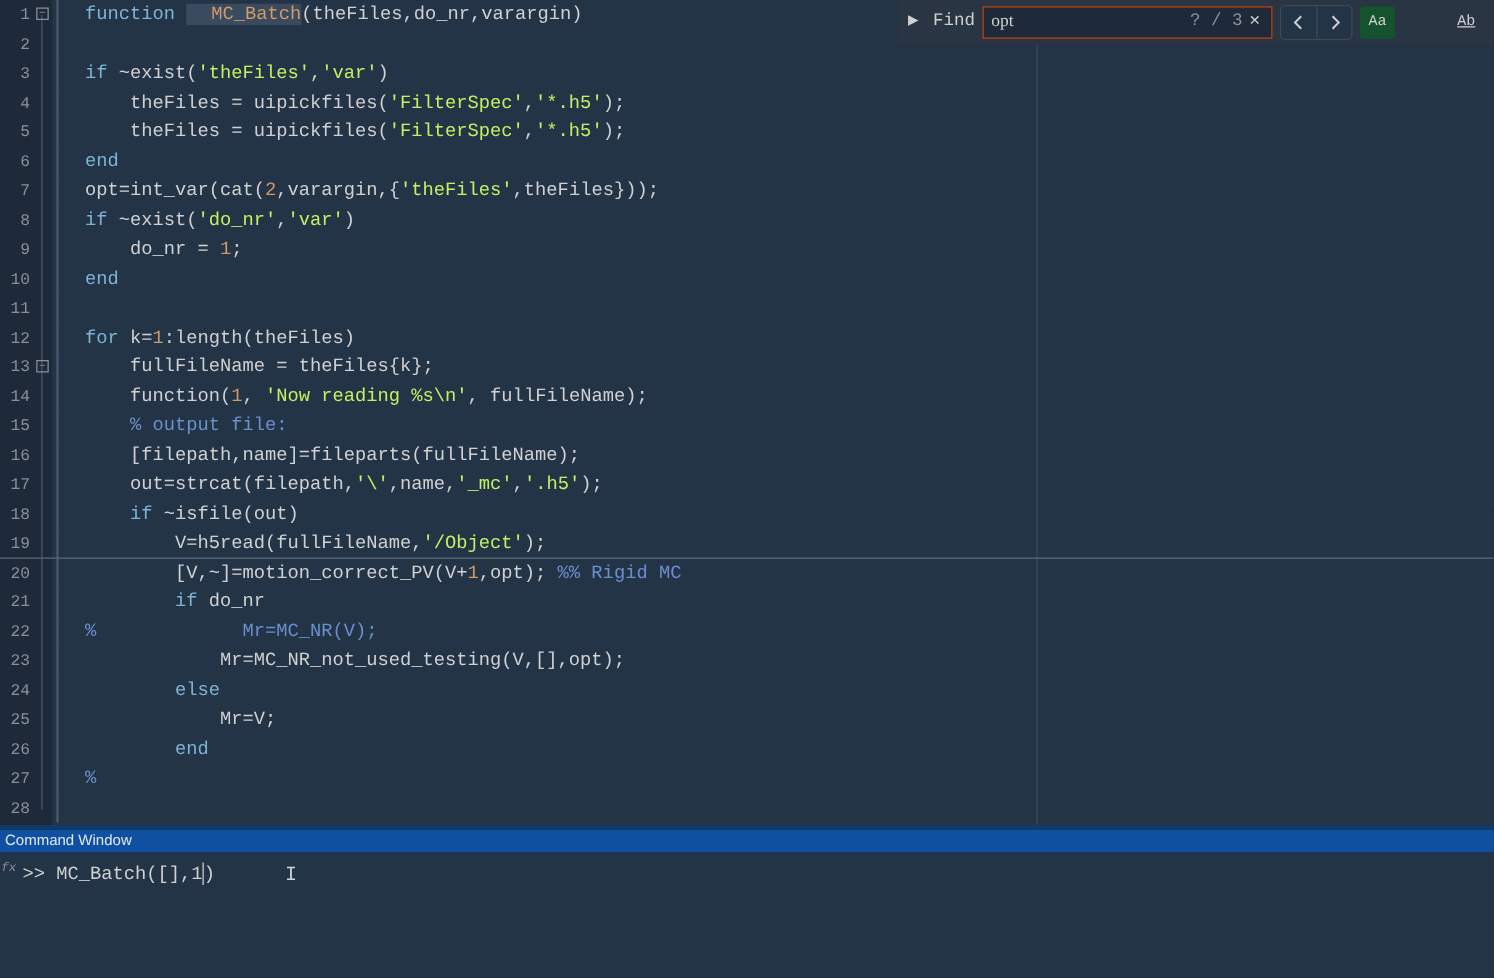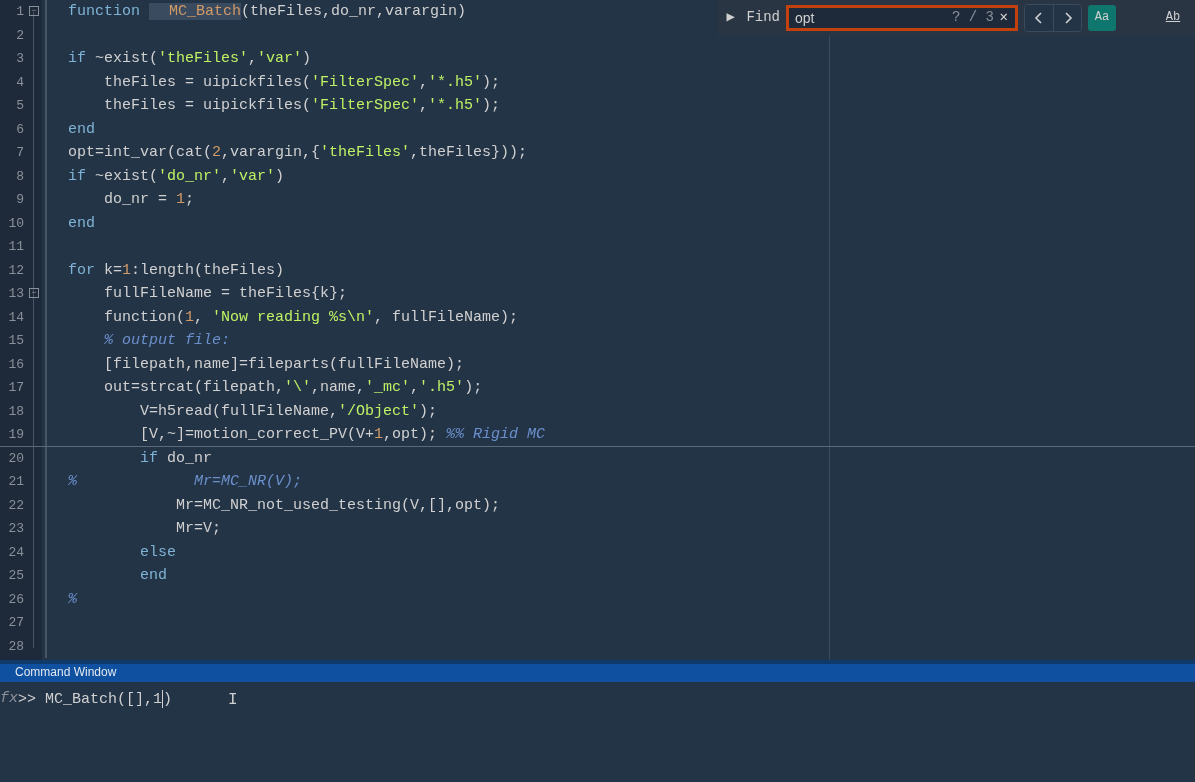--- a/index.html
+++ b/index.html
@@ -11,42 +11,42 @@
   .fold-box { position:absolute; width:10px; height:10px; border:1px solid #8a9099; font-size:9px; line-height:8px; text-align:center; color:#8a9099; left:1px; cursor:pointer; }
   .fold-line { position:absolute; left:5px; width:1px; background:#4a5568; }
   .rulecol { position:absolute; left:42px; top:0; width:8px; height:660px; background:#243447; }
   .rule-seg { position:absolute; left:3px; width:2px; background:#4a5568; }
   .code { position:absolute; left:56px; top:0; right:0; height:660px; }
   .code-line { height:23.5px; white-space:pre; padding-left:12px; position:relative; }
   .kw { color:#7fb3d5; }
   .fn { color:#d19a66;padding-left:20px; }
   .str { color:#bef264; }
   .num { color:#d19a66; }
-  .cm { color:#6b8fcc; font-style:italic; }
+  .cm { color:#6b8fcc; }
   .id { color:#d0d0d0; }
   .sel { background:#3a4a5f; }
   .vline { position:absolute; top:0; left:829px; width:1px; height:660px; background:#3a4a5f; }
   .hline { position:absolute; left:0; top:446px; height:1px; width:100%; background:#5a6a7a; }
   
   .findbar { position:absolute; top:0; right:0; height:36px; display:flex; align-items:center; gap:6px; padding:0 8px; background:#2a3544; font-size:14px; }
   .find-play { width:14px; height:14px; display:inline-flex; align-items:center; }
   .find-label { color:#d0d0d0; }
-  .find-input { width:232px; height:26px; background:#1e2a3a; border:3px solid #c2410c; color:#d0d0d0; padding:0 6px; font-family:Liberation Sans, sans-serif; font-size:14px; }
+  .find-input { width:232px; height:26px; background:#1e2a3a; border:1px solid #c2410c; color:#d0d0d0; padding:0 6px; font-family:Liberation Serif, serif; font-size:14px; }
   .find-count { color:#8a9099; }
   .find-x { color:#d0d0d0; cursor:pointer; padding:0 4px; }
   .nav-group { display:flex; gap:0; border:1px solid #3a4a5f; border-radius:4px; overflow:hidden; }
   .nav-btn { width:28px; height:26px; background:#243447; color:#d0d0d0; display:flex; align-items:center; justify-content:center; cursor:pointer; }
   .nav-btn + .nav-btn { border-left:1px solid #3a4a5f; }
-  .opt-btn { width:28px; height:26px; background:#0f766e; color:#d0d0d0; display:flex; align-items:center; justify-content:center; border-radius:3px; cursor:pointer; font-size:12px; }
+  .opt-btn { width:28px; height:26px; background:#14532d; color:#d0d0d0; display:flex; align-items:center; justify-content:center; border-radius:3px; cursor:pointer; font-size:12px; }
   .ab-underline { text-decoration:underline; }
   
   .sep-bar { position:absolute; left:0; top:660px; width:100%; height:4px; background:#0f3a6a; }
-  .cmd-header { position:absolute; left:0; top:664px; width:100%; height:18px; background:#1050a0; color:#e0e8f0; font-size:12px; font-family:"Segoe UI",Arial,sans-serif; padding:1px 15px; }
+  .cmd-header { position:absolute; left:0; top:664px; width:100%; height:18px; background:#1050a0; color:#e0e8f0; font-size:12px; font-family:"Segoe UI",Arial,sans-serif; padding:1px 4px; }
   .cmd-body { position:absolute; left:0; top:682px; width:100%; height:100px; background:#243447; color:#d0d0d0; font-size:15px; }
-  .fx { position:absolute; left:0; top:8px; font-style:italic; color:#8a9099; font-size:15px; width:14px; text-align:center; }
+  .fx { position:absolute; left:0; top:8px; font-style:italic; color:#8a9099; font-size:10px; width:14px; text-align:center; }
   .prompt { position:absolute; left:18px; top:8px; }
   .cursor-bar { display:inline-block; width:1px; height:18px; background:#d0d0d0; vertical-align:middle; }
   .text-cursor { position:absolute; color:#d0d0d0; }
   .cmd-divider { position:absolute; top:682px; left:0; width:100%; height:5px; background:#17324f; }
 </style>
 </head>
 <body>
 
 <div class="editor">
   <div class="gutter" id="gutter">
@@ -125,27 +125,28 @@
       <div class="code-line"><span class="kw">if </span><span class="id">~exist(</span><span class="str">'do_nr'</span><span class="id">,</span><span class="str">'var'</span><span class="id">)</span></div>
       <div class="code-line"><span class="id">    do_nr = </span><span class="num">1</span><span class="id">;</span></div>
       <div class="code-line"><span class="kw">end</span></div>
       <div class="code-line"></div>
       <div class="code-line"><span class="kw">for </span><span class="id">k=</span><span class="num">1</span><span class="id">:length(theFiles)</span></div>
       <div class="code-line"><span class="id">    fullFileName = theFiles{k};</span></div>
       <div class="code-line"><span class="id">    function(</span><span class="num">1</span><span class="id">, </span><span class="str">'Now reading %s\n'</span><span class="id">, fullFileName);</span></div>
       <div class="code-line"><span class="id">    </span><span class="cm">% output file:</span></div>
       <div class="code-line"><span class="id">    [filepath,name]=fileparts(fullFileName);</span></div>
       <div class="code-line"><span class="id">    out=strcat(filepath,</span><span class="str">'\'</span><span class="id">,name,</span><span class="str">'_mc'</span><span class="id">,</span><span class="str">'.h5'</span><span class="id">);</span></div>
+      <div class="code-line"><span class="id">    </span><span class="kw">if </span><span class="id">~isfile(out)</span></div>
       <div class="code-line"><span class="id">        V=h5read(fullFileName,</span><span class="str">'/Object'</span><span class="id">);</span></div>
       <div class="code-line"><span class="id">        [V,~]=motion_correct_PV(V+</span><span class="num">1</span><span class="id">,opt); </span><span class="cm">%% Rigid MC</span></div>
       <div class="code-line"><span class="id">        </span><span class="kw">if </span><span class="id">do_nr</span></div>
       <div class="code-line"><span class="cm">%             Mr=MC_NR(V);</span></div>
       <div class="code-line"><span class="id">            Mr=MC_NR_not_used_testing(V,[],opt);</span></div>
+      <div class="code-line"><span class="id">        </span><span class="kw">else</span></div>
       <div class="code-line"><span class="id">            Mr=V;</span></div>
-      <div class="code-line"><span class="id">        </span><span class="kw">else</span></div>
       <div class="code-line"><span class="id">        </span><span class="kw">end</span></div>
       <div class="code-line"><span class="cm">%</span></div>
     </div>
   <div class="vline"></div>
   <div class="hline"></div>
 
   <div class="findbar">
     <span class="find-play">▶</span>
     <span class="find-label">Find</span>
     <div style="position:relative;display:flex;align-items:center;">

